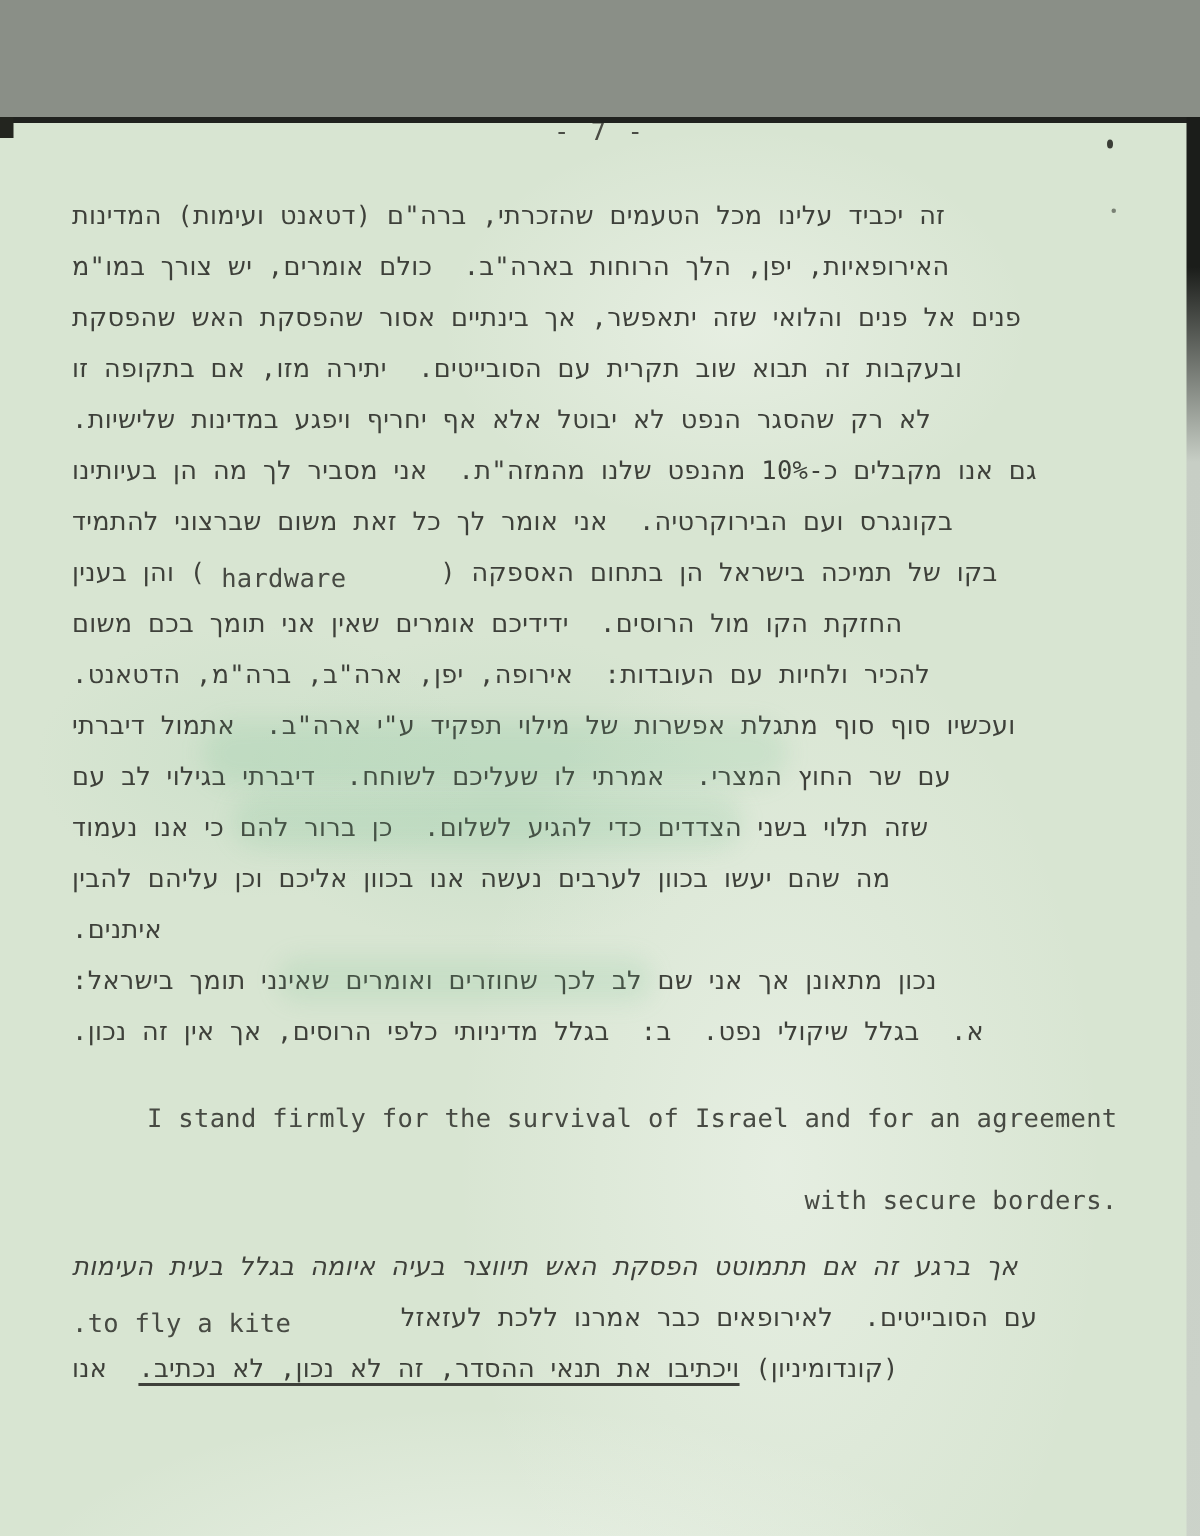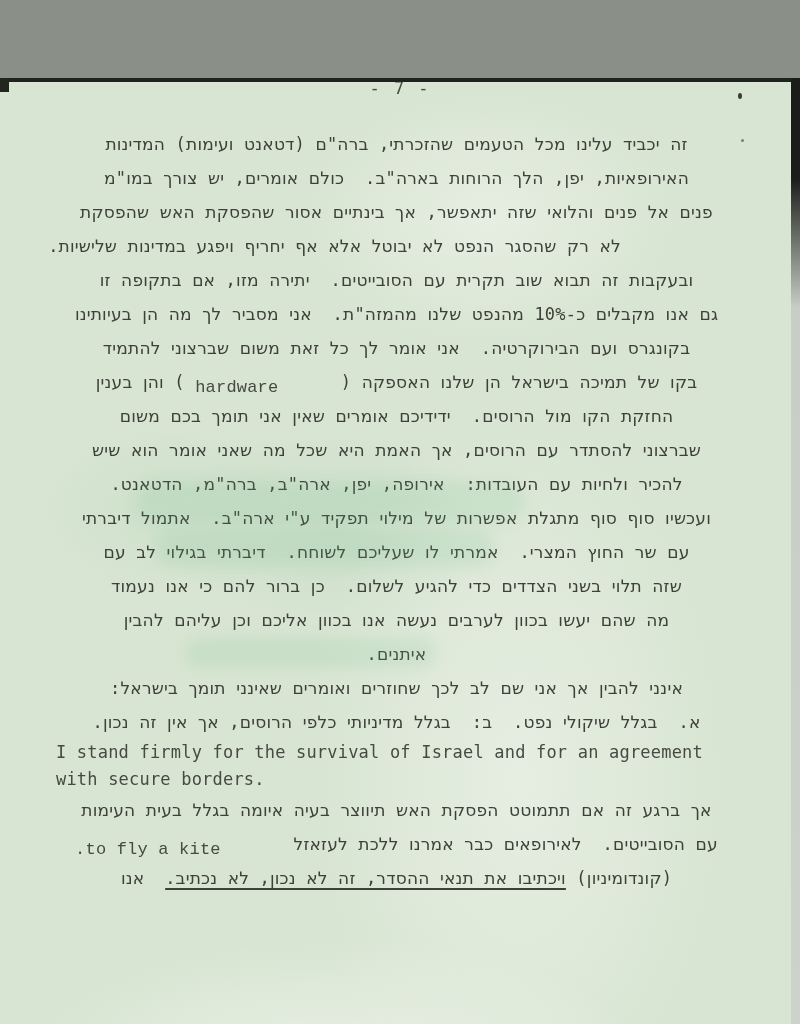--- a/index.html
+++ b/index.html
@@ -35,55 +35,54 @@
   .bleed.b2{left:155px;top:452px;width:340px;height:36px;}
   .bleed.b3{left:185px;top:560px;width:250px;height:30px;}
   
   .pagehead{
     margin:78px 0 0 0;text-align:center;
     font-size:17px;letter-spacing:2px;color:#4a4c45;
   }
   .textblock{margin-top:29px;padding:0 55px 0 48px;}
   .line{
     direction:rtl;unicode-bidi:plaintext;
-    text-align:center;white-space:pre;
+    text-align:left;white-space:pre;
     height:34px;line-height:34px;
     font-size:17px;letter-spacing:.2px;
   }
   .line.indent-r{padding-right:124px;}
-  .line.en{direction:ltr;text-align:left;height:27px;line-height:27px;padding-left:8px;color:#474a43;}
-  .line.gap{}
-  .drop{position:relative;top:4px;color:#474a43;font-family:Liberation Mono, monospace;}
+  .line.en{direction:ltr;text-align:right;height:27px;line-height:27px;padding-left:8px;color:#474a43;margin-top:28px;}
+  .line.gap{margin-top:13px;font-style:italic;}
+  .drop{position:relative;top:4px;color:#474a43;}
   .ul{text-decoration:underline;text-underline-offset:4px;text-decoration-thickness:1.5px;margin-top:32px;}
 </style>
 </head>
 <body>
 
 <div class="sheet">
 
   <div class="pagehead">- 7 -</div>
 
   <div class="textblock">
     <div class="line">זה יכביד עלינו מכל הטעמים שהזכרתי, ברה"ם (דטאנט ועימות) המדינות</div>
     <div class="line">האירופאיות, יפן, הלך הרוחות בארה"ב.  כולם אומרים, יש צורך במו"מ</div>
     <div class="line">פנים אל פנים והלואי שזה יתאפשר, אך בינתיים אסור שהפסקת האש שהפסקת</div>
+    <div class="line">ובעקבות זה תבוא שוב תקרית עם הסובייטים.  יתירה מזו, אם בתקופה זו</div>
     <div class="line indent-r">לא רק שהסגר הנפט לא יבוטל אלא אף יחריף ויפגע במדינות שלישיות.</div>
-    <div class="line">ובעקבות זה תבוא שוב תקרית עם הסובייטים.  יתירה מזו, אם בתקופה זו</div>
     <div class="line">גם אנו מקבלים כ-10% מהנפט שלנו מהמזה"ת.  אני מסביר לך מה הן בעיותינו</div>
     <div class="line">בקונגרס ועם הבירוקרטיה.  אני אומר לך כל זאת משום שברצוני להתמיד</div>
-    <div class="line"><span>בקו של תמיכה בישראל הן שלנו האספקה (</span><span class="drop">      hardware</span><span> ) והן בענין</span></div>
+    <div class="line"><span>בקו של תמיכה בישראל הן בתחום האספקה (</span><span class="drop">      hardware</span><span> ) והן בענין</span></div>
     <div class="line">החזקת הקו מול הרוסים.  ידידיכם אומרים שאין אני תומך בכם משום</div>
-    <div class="line">שברצוני להסתדר עם הרוסים, אך האמת היא שכל מה שאני אומר הוא שיש</div>
     <div class="line">להכיר ולחיות עם העובדות:  אירופה, יפן, ארה"ב, ברה"מ, הדטאנט.</div>
     <div class="line">ועכשיו סוף סוף מתגלת אפשרות של מילוי תפקיד ע"י ארה"ב.  אתמול דיברתי</div>
     <div class="line">עם שר החוץ המצרי.  אמרתי לו שעליכם לשוחח.  דיברתי בגילוי לב עם</div>
     <div class="line">שזה תלוי בשני הצדדים כדי להגיע לשלום.  כן ברור להם כי אנו נעמוד</div>
     <div class="line">מה שהם יעשו בכוון לערבים נעשה אנו בכוון אליכם וכן עליהם להבין</div>
     <div class="line">איתנים.</div>
-    <div class="line">אינני להבין אך אני שם לב לכך שחוזרים ואומרים שאינני תומך בישראל:</div>
+    <div class="line">נכון מתאונן אך אני שם לב לכך שחוזרים ואומרים שאינני תומך בישראל:</div>
     <div class="line">א.  בגלל שיקולי נפט.  ב:  בגלל מדיניותי כלפי הרוסים, אך אין זה נכון.</div>
     <div class="line en">I stand firmly for the survival of Israel and for an agreement</div>
     <div class="line en">with secure borders.</div>
     <div class="line gap">אך ברגע זה אם תתמוטט הפסקת האש תיווצר בעיה איומה בגלל בעית העימות</div>
     <div class="line"><span>עם הסובייטים.  לאירופאים כבר אמרנו ללכת לעזאזל</span><span class="drop">       to fly a kite.</span></div>
     <div class="line"><span>(קונדומיניון) </span><span class="ul">ויכתיבו את תנאי ההסדר, זה לא נכון, לא נכתיב.</span><span>  אנו</span></div>
   </div>
 
   <div class="bleed b1"></div>
   <div class="bleed b2"></div>

